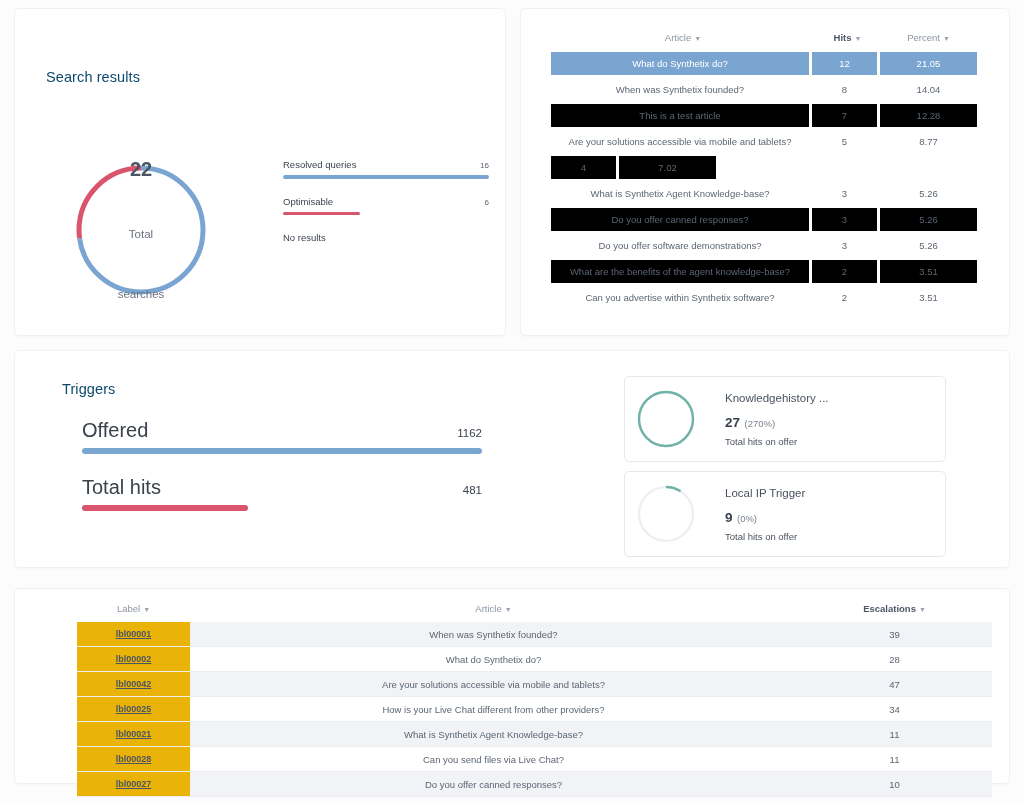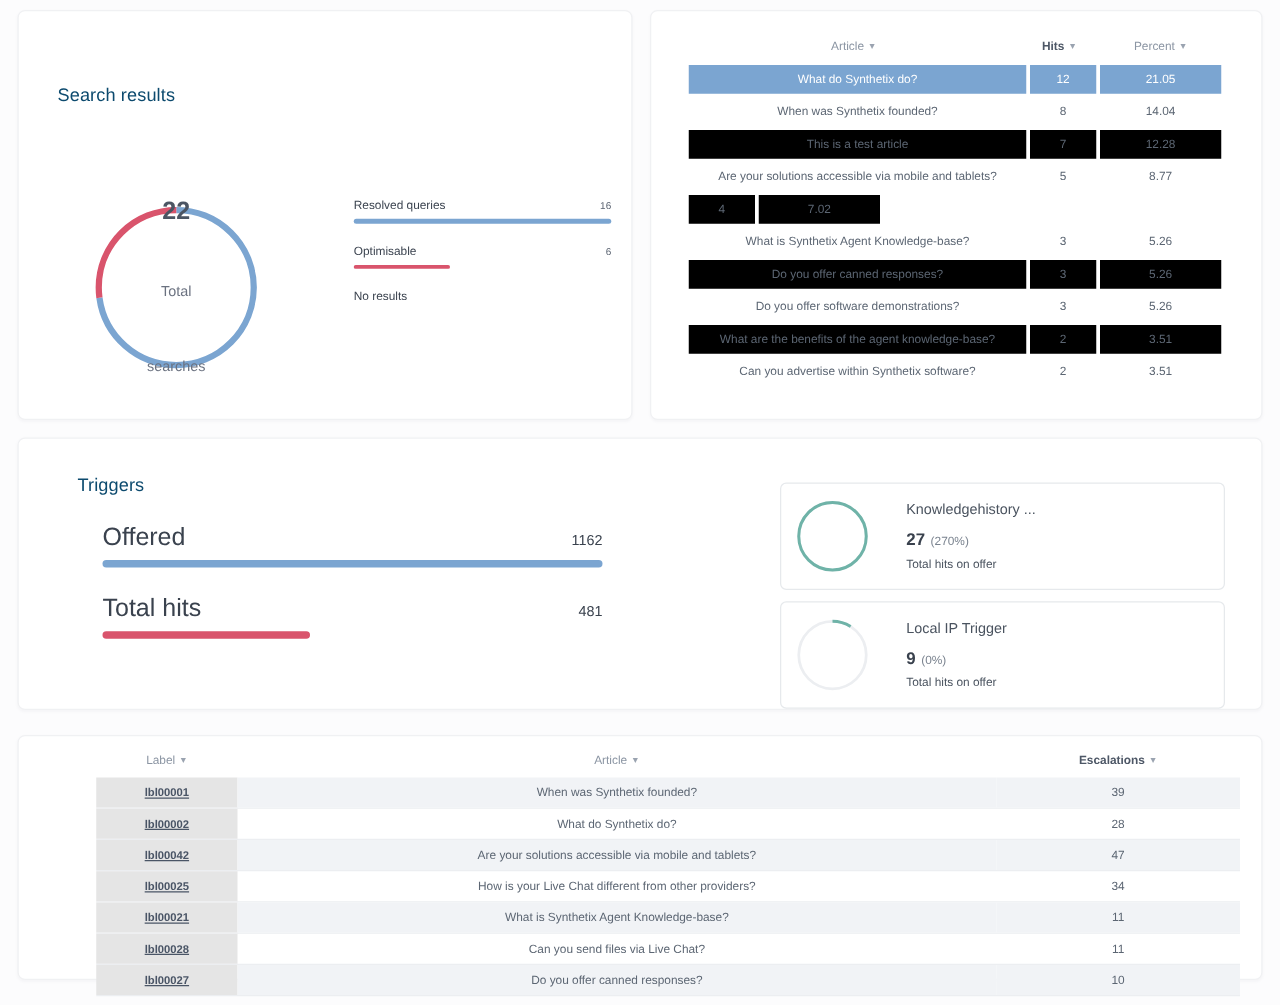--- a/index.html
+++ b/index.html
@@ -51,58 +51,58 @@
   
   .atable { position: absolute; left: 30px; top: 23px; right: 32px; }
   .ahead { display: flex; font-size: 9.5px; color: #8b95a3; padding-bottom: 9px; }
   .ahead .c-article { flex: 1; text-align: center; }
   .ahead .c-hits { width: 65px; text-align: center; color: #4d5766; font-weight: 700; }
   .ahead .c-pct  { width: 97px; text-align: center; }
   .caret { font-size: 7px; margin-left: 3px; vertical-align: middle; color: #9aa3b0; }
   .arow { display: flex; gap: 3px; margin-bottom: 3px; }
   .arow .cell { font-size: 9.5px; color: #5c6673; display: flex; align-items: center; justify-content: center; height: 23px; }
   .arow .c-article { flex: 1; }
-  .arow .c-hits { width: 53px; }
+  .arow .c-hits { width: 65px; }
   .arow .c-pct  { width: 97px; }
   .arow.alt .cell { background: #000000; }
   .arow.sel .cell { background: #7ba5d1; color: #ffffff; }
 
   
   #triggers-panel { left: 14px; top: 350px; width: 996px; height: 218px; }
   #triggers-panel .panel-title { position: absolute; left: 47px; top: 30px; }
   .tbars { position: absolute; left: 67px; top: 68px; width: 400px; }
   .tbar-row { margin-bottom: 22px; }
   .tbar-head { display: flex; justify-content: space-between; align-items: baseline; }
   .tbar-name { font-size: 20px; color: #3a424e; }
   .tbar-val { font-size: 11.5px; color: #3a424e; }
   .tbar-track { height: 6px; margin-top: 6px; border-radius: 3px; }
   .tbar-fill { height: 100%; border-radius: 3px; }
 
-  .tcards { position: absolute; left: 609px; top: 35px; width: 356px; }
+  .tcards { position: absolute; left: 609px; top: 25px; width: 322px; }
   .tcard {
     border: 1px solid #e6e9ec; border-radius: 5px; background: #fff;
     height: 86px; margin-bottom: 9px; display: flex; align-items: center; padding-left: 10px;
   }
   .ring { width: 62px; height: 62px; position: relative; flex: 0 0 62px; }
   .tcard-body { margin-left: 28px; }
   .tcard-name { font-size: 11.5px; color: #4a535f; margin-bottom: 9px; }
   .tcard-num { font-size: 13.5px; font-weight: 700; color: #39414d; }
   .tcard-pct { font-size: 9.5px; color: #7a838f; }
   .tcard-sub { font-size: 9.5px; color: #4a535f; margin-top: 5px; }
 
   
   #labels-panel { left: 14px; top: 588px; width: 996px; height: 196px; }
   .ltable { position: absolute; left: 62px; top: 14px; right: 17px; }
   .lhead { display: flex; font-size: 9.5px; color: #8b95a3; padding-bottom: 8px; }
   .lhead .c-label { width: 113px; text-align: center; }
   .lhead .c-art { flex: 1; text-align: center; }
   .lhead .c-esc { width: 195px; text-align: center; color: #4d5766; font-weight: 700; }
   .lrow { display: flex; height: 25px; border-bottom: 1px solid #eceef1; }
   .lrow .cell { display: flex; align-items: center; justify-content: center; font-size: 9.5px; color: #5c6673; }
-  .lrow .c-label { width: 113px; background: #e5e5e5; }
+  .lrow .c-label { width: 113px; background: #eab308; }
   .lrow .c-art { flex: 1; }
   .lrow .c-esc { width: 195px; }
   .lrow.alt .c-art, .lrow.alt .c-esc { background: #f1f3f6; }
   .llink { font-size: 9px; font-weight: 700; color: #4a5566; text-decoration: underline; }
 </style>
 </head>
 <body>
 
 <div class="page">
 

